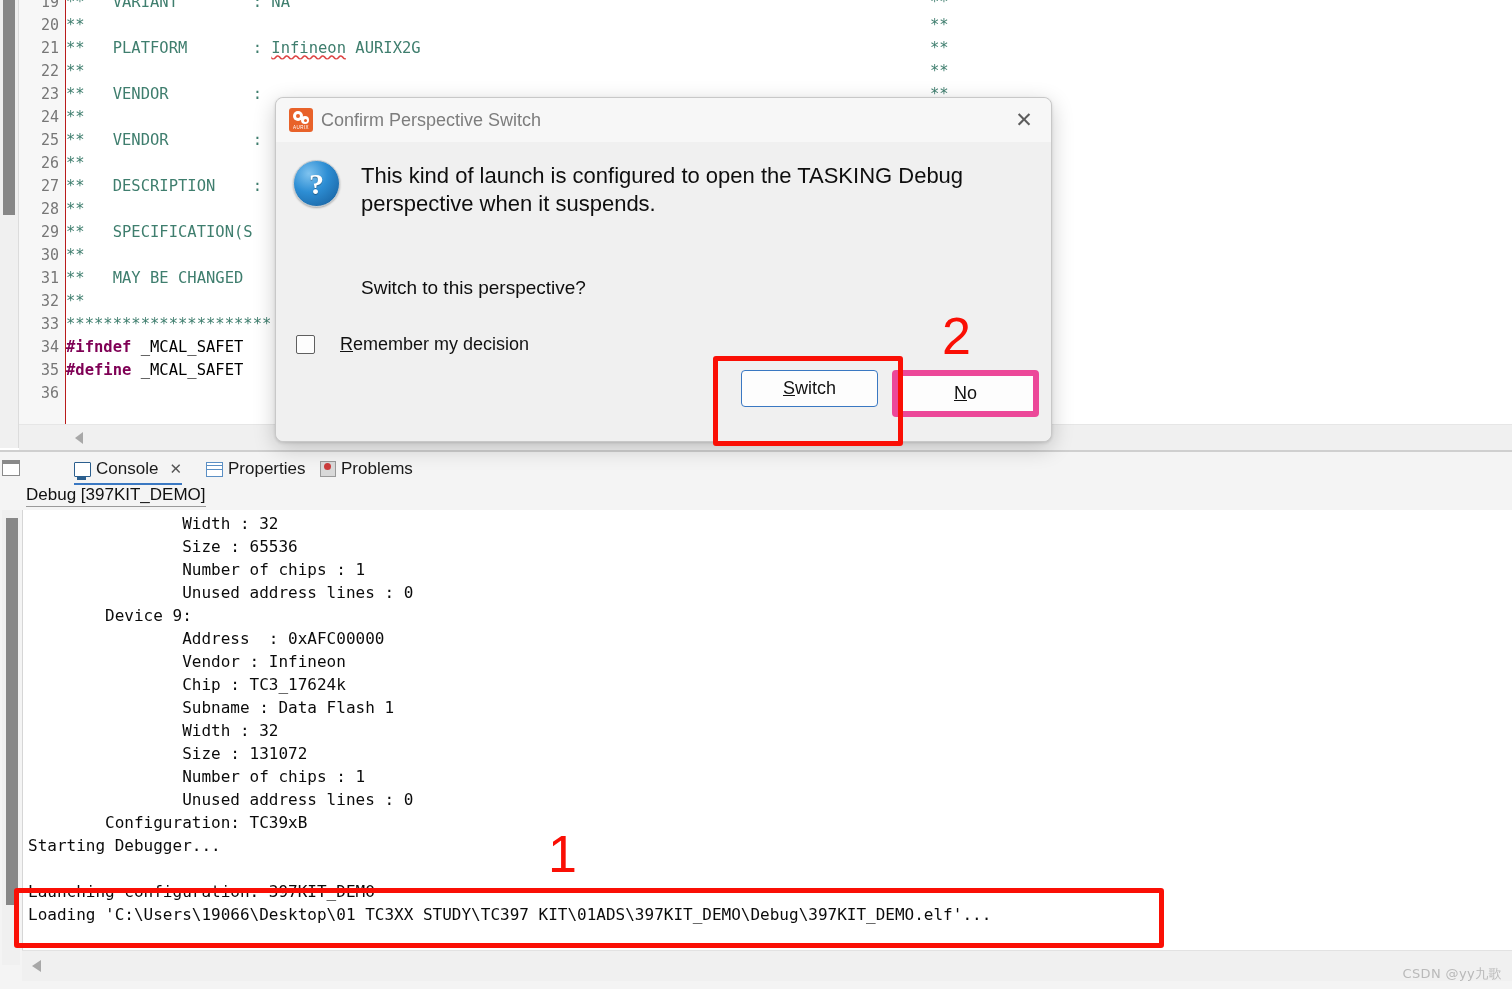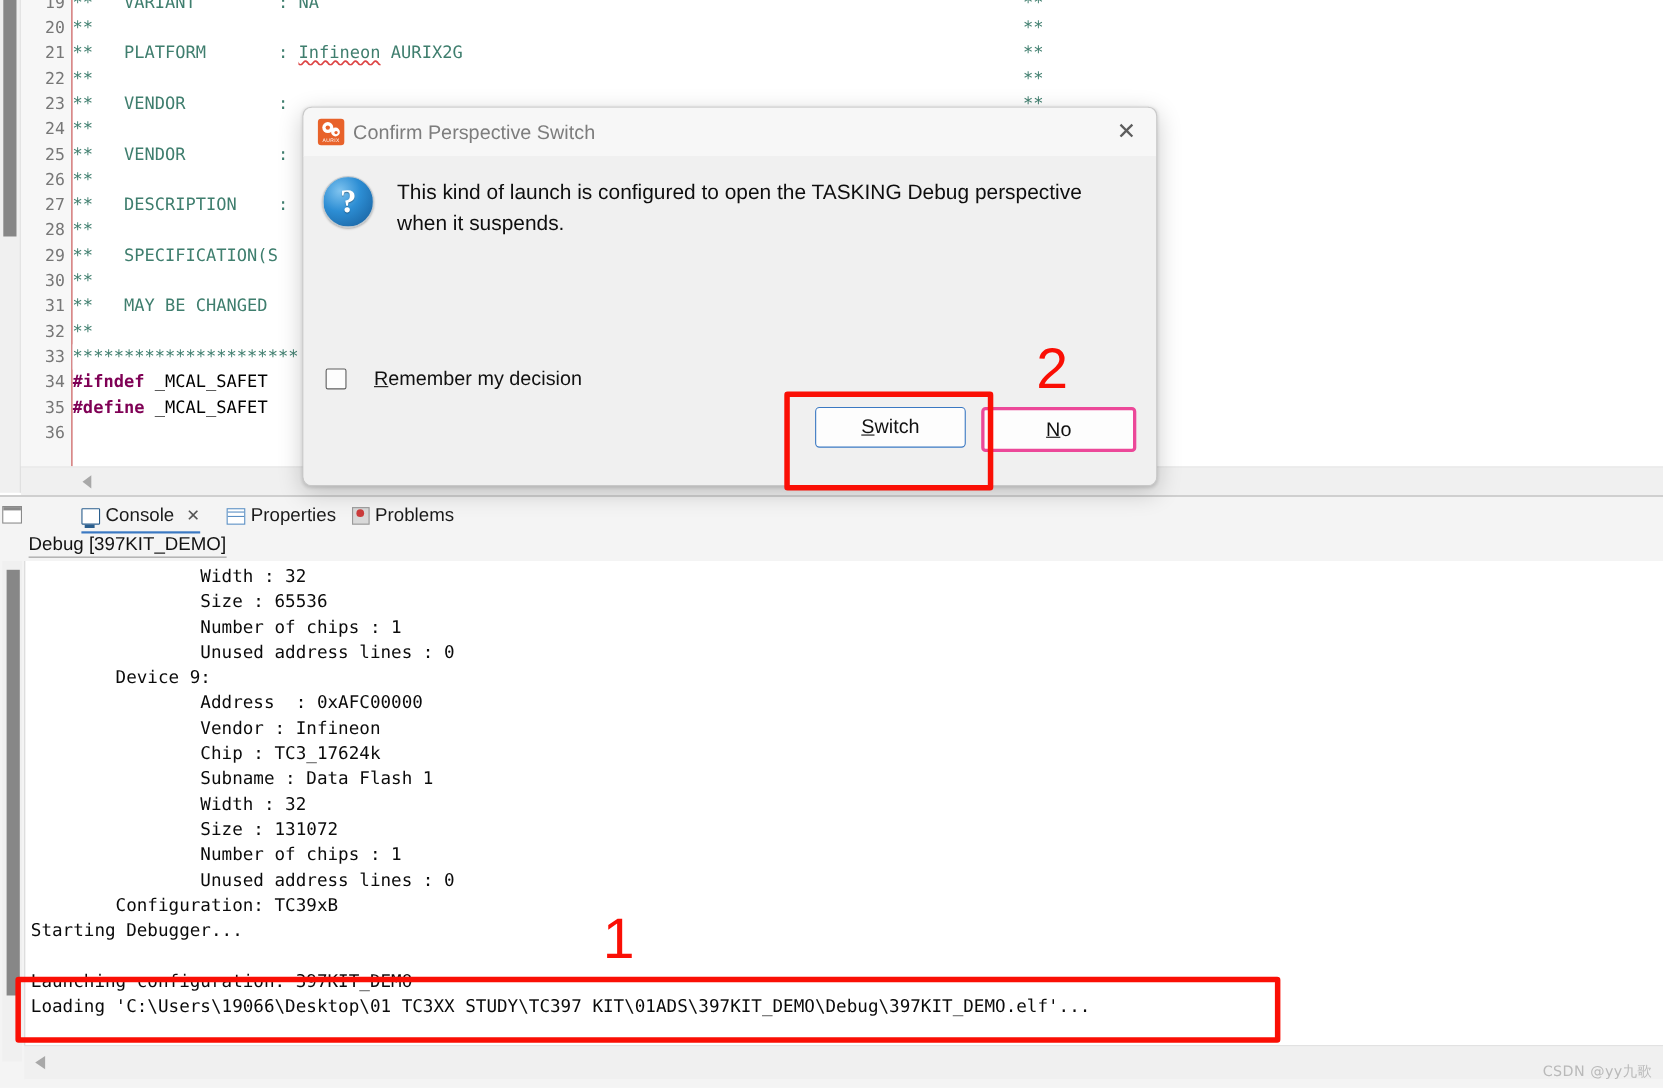--- a/index.html
+++ b/index.html
@@ -19,21 +19,21 @@
   #editor-outer-scroll{
     position:absolute;left:0;top:0;width:18px;height:448px;
     background:#f0f0f0;border-right:1px solid #dcdcdc;
   }
   #editor-outer-thumb{
     position:absolute;left:3px;top:0px;width:12px;height:215px;
     background:#878787;
   }
   #editor-gutter{
     position:absolute;left:19px;top:0;width:46px;height:424px;
-    background:#f7f7f7;border-right:1px solid #b91c1c;
+    background:#f7f7f7;border-right:5px solid #b91c1c;
   }
   #editor-gutter-strip{
     position:absolute;left:19px;top:0;width:8px;height:424px;
     background:#fbfbfb;
   }
   .ln{
     position:absolute;right:6px;
     font-family:"DejaVu Sans Mono", monospace;
     font-size:15px;color:#777777;
     line-height:23px;height:23px;
@@ -193,38 +193,38 @@
     box-shadow:0 1px 2px rgba(0,0,0,.3);
   }
   #q-icon .qm{
     position:absolute;left:0;top:0;width:45px;height:45px;
     color:#ffffff;font-size:30px;font-weight:bold;text-align:center;line-height:46px;
     font-family:"Liberation Serif", serif;
     text-shadow:0 1px 1px rgba(0,0,0,.35);
   }
   #dlg-msg{
     position:absolute;left:85px;top:20px;width:660px;
-    font-size:19px;color:#0e0e0e;line-height:28px;
+    font-size:22px;color:#0e0e0e;line-height:28px;
   }
   #dlg-question{
     position:absolute;left:85px;top:132px;
     font-size:19px;color:#0e0e0e;line-height:28px;
   }
   #remember-row{
     position:absolute;left:20px;top:192px;display:flex;align-items:center;gap:25px;
   }
   #remember-box{
     width:17px;height:17px;border:1.4px solid #5f5f5f;border-radius:2px;background:#fdfdfd;
   }
   #remember-label{font-size:18px;color:#111;}
   #remember-label u{text-decoration:underline;}
   #btn-row{position:absolute;left:465px;top:228px;}
   .dlg-btn{
     position:absolute;top:0;height:35px;
-    background:#fdfdfd;border:3px solid #ec4899;border-radius:4px;
+    background:#fdfdfd;border:6px solid #ec4899;border-radius:4px;
     font-size:18px;color:#111;display:flex;align-items:center;justify-content:center;
     cursor:default;
   }
   #btn-switch{ left:0;  width:135px; border:1.6px solid #3a78c2; }
   #btn-no{     left:151px; width:135px; }
   .mnem u{text-decoration:underline;}
   
   .anno-box{
     position:absolute;border:5px solid #fa0f05;background:transparent;pointer-events:none;
   }
@@ -372,20 +372,21 @@
     <div id="dialog-close">✕</div>
   </div>
 
   <div id="dialog-body">
 
     <div id="q-icon">
       <span class="qm">?</span>
     </div>
 
     <div id="dlg-msg">This kind of launch is configured to open the TASKING Debug perspective when it suspends.</div>
+    <div id="dlg-question">Switch to this perspective?</div>
 
     <div id="remember-row">
       <span id="remember-box"></span>
       <span id="remember-label"><u>R</u>emember my decision</span>
     </div>
 
     <div id="btn-row">
       <div class="dlg-btn mnem" id="btn-switch">
           <span><u>S</u>witch</span>
         </div>

